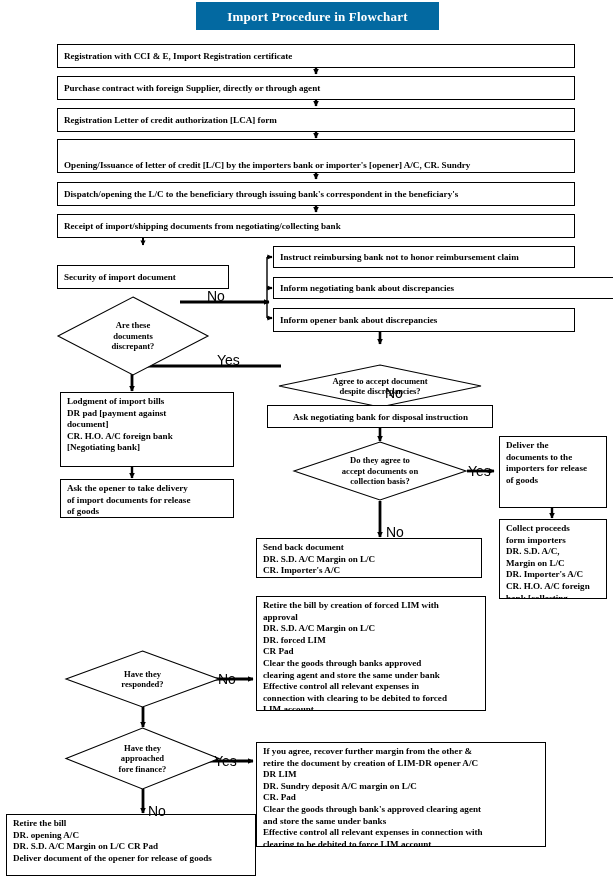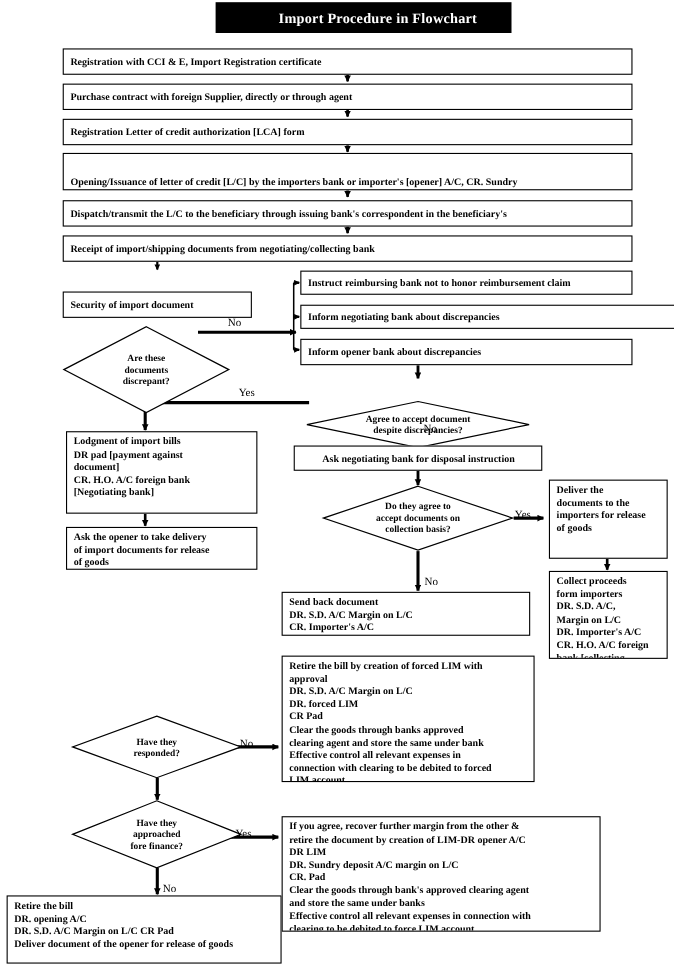--- a/index.html
+++ b/index.html
@@ -13,31 +13,30 @@
   }
   #canvas {
     position: relative;
     width: 613px;
     height: 882px;
     background: #ffffff;
     overflow: hidden;
   }
   .title-bar {
     position: absolute;
-    background: #000000;
+    background: #0369a1;
     color: #ffffff;
     font-weight: bold;
     font-size: 13px;
     text-align: center;
     line-height: 1.0;
     display: flex;
     align-items: center;
     justify-content: center;
     letter-spacing: 0.2px;
-    padding-left: 26px;
   }
   .node {
     position: absolute;
     box-sizing: border-box;
     border: 1.4px solid #000000;
     background: #ffffff;
     font-weight: bold;
     font-size: 9.1px;
     line-height: 11.6px;
     padding: 3px 5px 1px 6px;
@@ -75,25 +74,25 @@
     pointer-events: none;
   }
   .edge {
     position: absolute;
     overflow: visible;
     pointer-events: none;
   }
   .edge svg { display: block; overflow: visible; }
   .edge-label {
     position: absolute;
-    font-size: 10px;
+    font-size: 14px;
     font-weight: normal;
     color: #000000;
     white-space: nowrap;
-    font-family: Liberation Serif, serif;
+    font-family: Liberation Sans, sans-serif;
   }
 </style>
 </head>
 <body>
 
 <div id="canvas">
 
   <div class="title-bar" style="left:196px; top:2px; width:243px; height:28px;">Import Procedure in Flowchart</div>
 
   <div class="edge" style="left:0; top:0; width:613px; height:882px;">
@@ -156,21 +155,21 @@
 
   <div class="node center-v" style="left:57px; top:44px; width:518px; height:24px;">Registration with CCI &amp; E, Import Registration certificate</div>
 
   <div class="node center-v" style="left:57px; top:76px; width:518px; height:24px;">Purchase contract with foreign Supplier, directly or through agent</div>
 
   <div class="node center-v" style="left:57px; top:108px; width:518px; height:24px;">Registration Letter of credit authorization [LCA] form</div>
 
   <div class="node" style="left:57px; top:139px; width:518px; height:34px; padding-top:20px;">Opening/Issuance of letter of credit [L/C] by the importers bank or importer's [opener] A/C, CR. Sundry
 deposit A/C-Margin on L/C</div>
 
-  <div class="node center-v" style="left:57px; top:182px; width:518px; height:24px;">Dispatch/transmit the L/C to the beneficiary through issuing bank's correspondent in the beneficiary's</div>
+  <div class="node center-v" style="left:57px; top:182px; width:518px; height:24px;">Dispatch/opening the L/C to the beneficiary through issuing bank's correspondent in the beneficiary's</div>
 
   <div class="node center-v" style="left:57px; top:214px; width:518px; height:24px;text-align:center;">Receipt of import/shipping documents from negotiating/collecting bank</div>
 
   <div class="node center-v" style="left:57px; top:245px; width:172px; height:24px;margin-top:20px;">Security of import document</div>
 
   <div class="node center-v" style="left:273px; top:246px; width:302px; height:22px;">Instruct reimbursing bank not to honor reimbursement claim</div>
 
   <div class="node center-v" style="left:273px; top:277px; width:356px; height:22px;">Inform negotiating bank about discrepancies</div>
 
   <div class="node center-v" style="left:273px; top:308px; width:302px; height:24px;">Inform opener bank about discrepancies</div>

